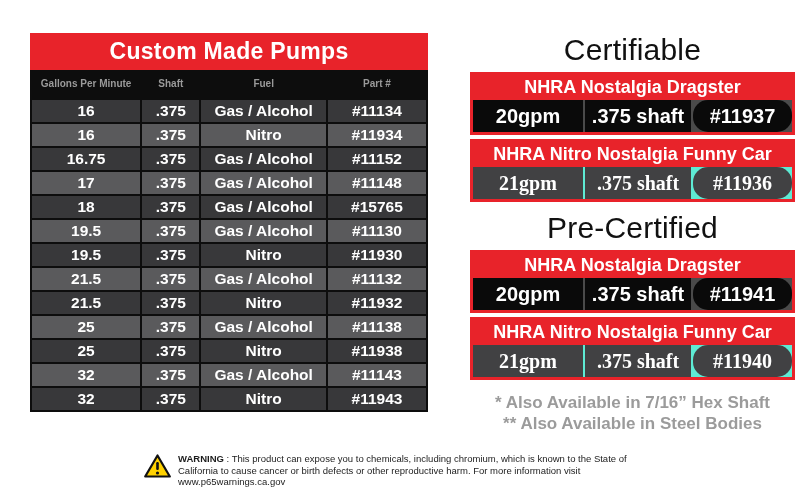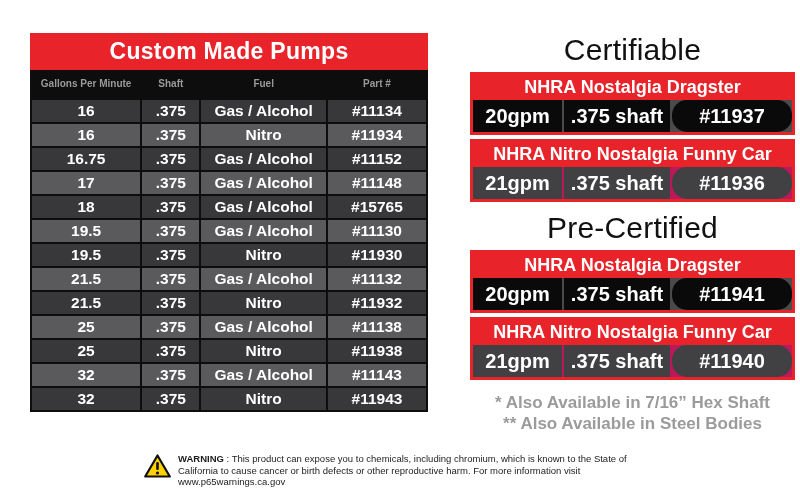--- a/index.html
+++ b/index.html
@@ -36,28 +36,28 @@
     line-height:34px; margin:0 0 5px 0; letter-spacing:0.2px;
   }
   .section-title.pre { margin-top:9px; }
   .cert-block { background:#e8232a; padding:3px; margin-bottom:4px; }
   .cert-head {
     color:#ffffff; font-weight:bold; font-size:18px; text-align:center;
     line-height:24px;
   }
   .cert-row { display:flex; gap:2px; margin-top:1px; }
   .cert-row.dark-cells { background:#4a4a4a; }
-  .cert-row.gray-cells { background:#be185d; }
+  .cert-row.gray-cells { background:#5eead4;font-family:Liberation Serif, serif; }
   .cert-row .cell {
     height:32px; line-height:32px; text-align:center; color:#ffffff;
     font-weight:bold; font-size:20px;
   }
   .cert-row.dark-cells .cell { background:#0a0a0a; }
   .cert-row.gray-cells .cell { background:#414143; }
-  .cell.c0 { width:89px; } .cell.c1 { width:106px; } .cell.c2 { flex:1;border-radius:15px; }
+  .cell.c0 { width:110px; } .cell.c1 { width:106px; } .cell.c2 { flex:1;border-radius:15px; }
 
   .footnotes {
     margin-top:13px; text-align:center; color:#9b9b9b; font-weight:bold;
     font-size:17px; line-height:20.5px;
   }
 
   
   .warning {
     position:absolute; left:50%; top:453px; transform:translateX(-50%);
     display:flex; align-items:flex-start; gap:7px; width:512px;

